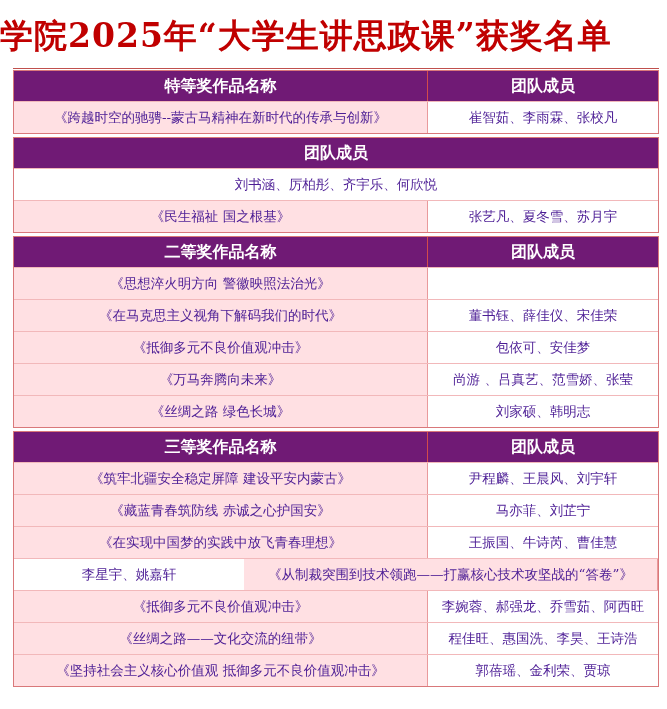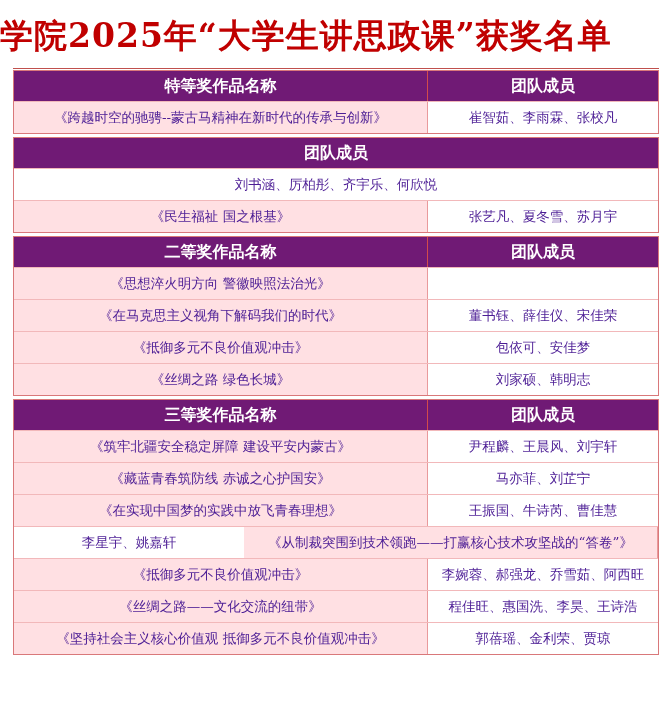--- a/index.html
+++ b/index.html
@@ -60,20 +60,24 @@
     </div>
     <div class="row body">
       <div class="cell c1">《在马克思主义视角下解码我们的时代》</div>
       <div class="cell c2">董书钰、薛佳仪、宋佳荣</div>
     </div>
     <div class="row body">
       <div class="cell c1">《抵御多元不良价值观冲击》</div>
       <div class="cell c2">包依可、安佳梦</div>
     </div>
     <div class="row body">
+      <div class="cell c1">《万马奔腾向未来》</div>
+      <div class="cell c2">尚游 、吕真艺、范雪娇、张莹</div>
+    </div>
+    <div class="row body">
       <div class="cell c1">《丝绸之路 绿色长城》</div>
       <div class="cell c2">刘家硕、韩明志</div>
     </div>
   </div>
 
   <div class="section">
     <div class="row head">
       <div class="cell c1">三等奖作品名称</div>
       <div class="cell c2">团队成员</div>
     </div>

